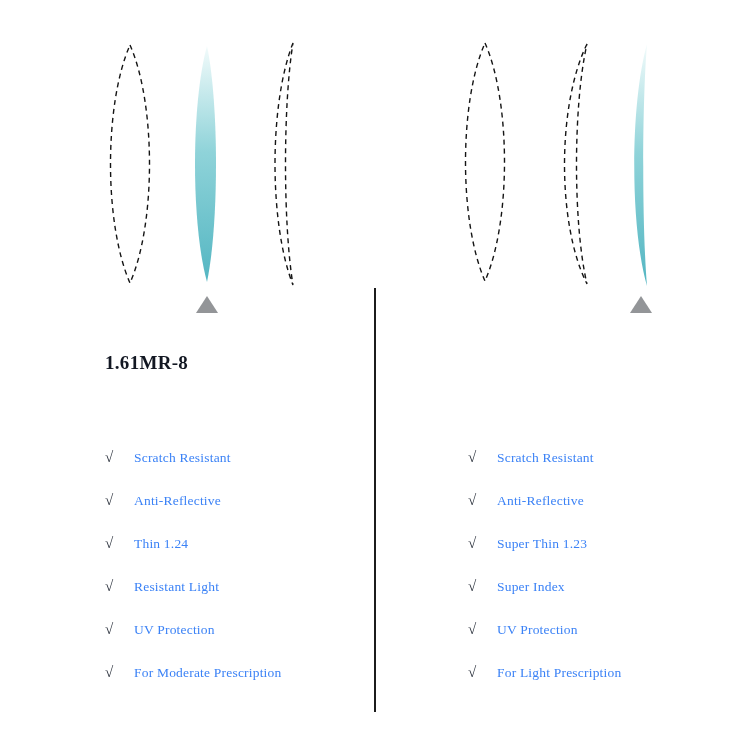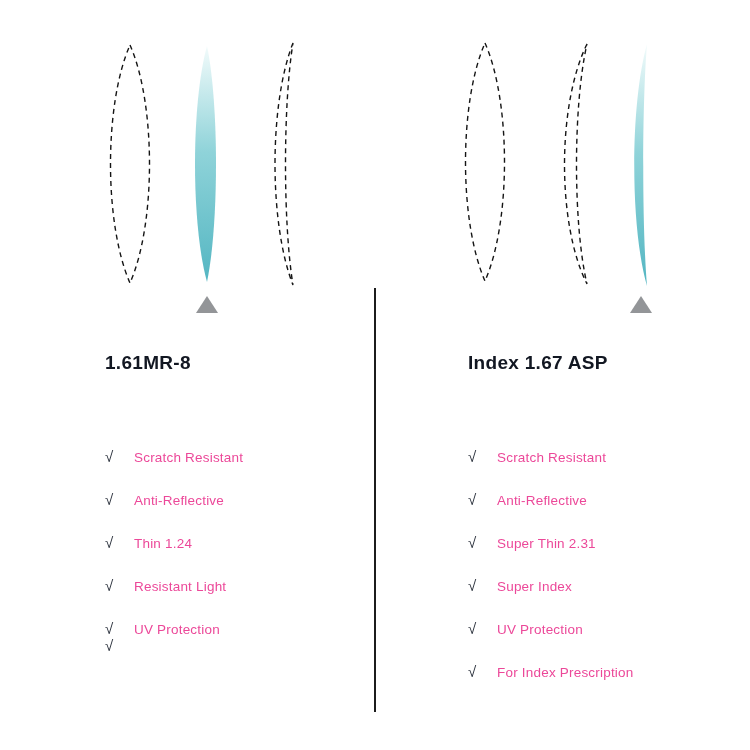--- a/index.html
+++ b/index.html
@@ -1,30 +1,30 @@
 <!DOCTYPE html>
 <html><head>
 <meta charset="utf-8">
 <style>
   html,body{margin:0;padding:0;background:#ffffff;}
   .page{
     position:relative;width:750px;height:750px;background:#ffffff;
-    font-family:Liberation Sans, sans-serif;overflow:hidden;
+    font-family:Liberation Serif, serif;overflow:hidden;
   }
   .lens{position:absolute;}
   .pointer{position:absolute;}
   .divider{position:absolute;left:374px;top:288px;width:1.5px;height:424px;background:#1c1c1c;}
   .title{
     position:absolute;top:352px;margin:0;
     font-size:19px;font-weight:600;color:#121722;letter-spacing:0.3px;
   }
   .features{position:absolute;top:422px;}
   .feature{display:flex;align-items:baseline;height:22px;margin-bottom:21px;}
   .check{width:16px;margin-right:13px;font-size:15px;color:#2f3540;flex:none;}
-  .feature-text{font-size:13.5px;color:#ec4899;letter-spacing:0.2px;margin-top:28px;}
+  .feature-text{font-size:13.5px;color:#3b82f6;letter-spacing:0.2px;margin-top:28px;}
 </style>
 </head>
 <body>
 
 <div class="page">
 
   <svg width="0" height="0" style="position:absolute" aria-hidden="true">
     <defs>
       <linearGradient id="tealGrad" x1="0" y1="0" x2="0" y2="1">
         <stop offset="0" stop-color="#f2fbfb"></stop>
@@ -68,20 +68,21 @@
     <div class="feature">
       <span class="check">√</span>
       <span class="feature-text">Resistant Light</span>
     </div>
     <div class="feature">
       <span class="check">√</span>
       <span class="feature-text">UV Protection</span>
     </div>
     <div class="feature">
       <span class="check">√</span>
+      <span class="feature-text">For Moderate Prescription</span>
     </div>
   </div>
 
   <div class="divider"></div>
 
   <svg class="lens" style="left:453px;top:40px" width="64" height="244" viewBox="0 0 64 244">
     <path d="M32,3 C58,62 58,182 32,241 C6,182 6,62 32,3 Z" fill="none" stroke="#141414" stroke-width="1.4" stroke-dasharray="5 4"></path>
   </svg>
 
   <svg class="lens" style="left:545px;top:41px" width="52" height="246" viewBox="0 0 52 246">
@@ -89,42 +90,41 @@
   </svg>
 
   <svg class="lens" style="left:628px;top:41px" width="26" height="248" viewBox="0 0 26 248">
     <path d="M19,3 C2,64 2,186 19,245 C14,186 14,64 19,3 Z" fill="url(#tealGrad)"></path>
   </svg>
 
   <svg class="pointer" style="left:630px;top:296px" width="22" height="17" viewBox="0 0 22 17">
     <polygon points="11,0 22,17 0,17" fill="#939598"></polygon>
   </svg>
 
-  <h2 class="title" style="left:468px">Index 1.67 ASP</h2>
 
   <div class="features" style="left:468px">
     <div class="feature">
       <span class="check">√</span>
       <span class="feature-text">Scratch Resistant</span>
     </div>
     <div class="feature">
       <span class="check">√</span>
       <span class="feature-text">Anti-Reflective</span>
     </div>
     <div class="feature">
       <span class="check">√</span>
-      <span class="feature-text">Super Thin 2.31</span>
+      <span class="feature-text">Super Thin 1.23</span>
     </div>
     <div class="feature">
       <span class="check">√</span>
       <span class="feature-text">Super Index</span>
     </div>
     <div class="feature">
       <span class="check">√</span>
       <span class="feature-text">UV Protection</span>
     </div>
     <div class="feature">
       <span class="check">√</span>
-      <span class="feature-text">For Index Prescription</span>
+      <span class="feature-text">For Light Prescription</span>
     </div>
   </div>
 
 </div>
 
 </body></html>

